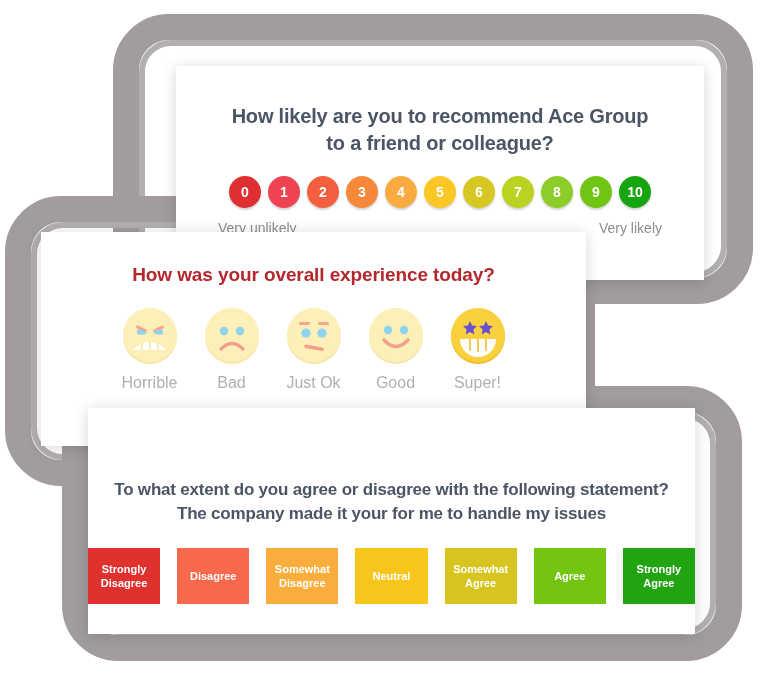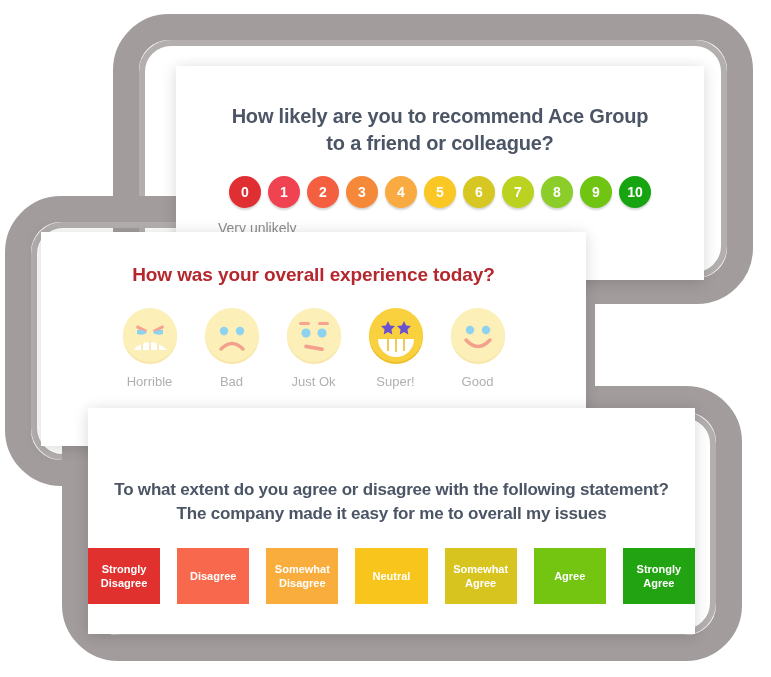--- a/index.html
+++ b/index.html
@@ -95,21 +95,20 @@
     justify-content: center;
     box-shadow: 0 2px 2px rgba(0,0,0,0.17);
     cursor: pointer;
   }
   .nps-ends {
     display: flex;
     justify-content: space-between;
     padding: 12px 42px 0 42px;
     color: #8d8d8d;
     font-size: 14px;
-    flex-direction: column;
   }
 
   
   .smile-title {
     text-align: center;
     color: #b5272d;
     font-weight: bold;
     font-size: 19px;
     padding-top: 32px;
     letter-spacing: -0.1px;
@@ -122,21 +121,21 @@
   }
   .smile-item {
     width: 60px;
     text-align: center;
     cursor: pointer;
   }
   .smile-item svg { display: block; margin: 0 auto; }
   .smile-label {
     margin-top: 9px;
     color: #b0b0b0;
-    font-size: 13px;
+    font-size: 16px;
   }
 
   
   .agree-title {
     text-align: center;
     color: #4b5565;
     font-weight: bold;
     font-size: 17px;
     line-height: 24px;
     padding-top: 70px;
@@ -224,41 +223,41 @@
         <div class="smile-item"><span><svg width="60" height="60" viewBox="0 0 60 60">
               <circle cx="30" cy="32" r="27" fill="#f7e6a8"></circle>
               <circle cx="30" cy="30" r="27" fill="#fcefb7"></circle>
               <rect x="15" y="17" width="11" height="3" rx="1.5" fill="#f7a38f"></rect>
               <rect x="34" y="17" width="11" height="3" rx="1.5" fill="#f7a38f"></rect>
               <circle cx="22" cy="28" r="4.6" fill="#8dd2ef"></circle>
               <circle cx="38" cy="28" r="4.6" fill="#8dd2ef"></circle>
               <rect x="20" y="41" width="20" height="3.6" rx="1.8" fill="#f3a08c" transform="rotate(10 30 43)"></rect>
             </svg></span><div class="smile-label">Just Ok</div></div>
         <div class="smile-item"><span><svg width="60" height="60" viewBox="0 0 60 60">
+              <circle cx="30" cy="32" r="27" fill="#f7e6a8"></circle>
+              <circle cx="30" cy="30" r="27" fill="#fcefb7"></circle>
+              <circle cx="22" cy="25" r="4.2" fill="#8dd2ef"></circle>
+              <circle cx="38" cy="25" r="4.2" fill="#8dd2ef"></circle>
+              <path d="M18 35 q12 13 24 0" stroke="#f3a08c" stroke-width="3.4" fill="none" stroke-linecap="round"></path>
+            </svg></span><div class="smile-label">Good</div></div>
+        <div class="smile-item"><span><svg width="60" height="60" viewBox="0 0 60 60">
               <circle cx="30" cy="32" r="27" fill="#edbf2c"></circle>
               <circle cx="30" cy="30" r="27" fill="#f9d13f"></circle>
               <path d="M22 16 l2.1 4.5 4.9 .6 -3.6 3.4 .9 4.9 -4.3 -2.4 -4.3 2.4 .9 -4.9 -3.6 -3.4 4.9 -.6 Z" fill="#6a4fd0"></path>
               <path d="M38 16 l2.1 4.5 4.9 .6 -3.6 3.4 .9 4.9 -4.3 -2.4 -4.3 2.4 .9 -4.9 -3.6 -3.4 4.9 -.6 Z" fill="#6a4fd0"></path>
               <path d="M12 34 h36 a18 18 0 0 1 -36 0 Z" fill="#ffffff"></path>
               <path d="M22 34 v12 M30 34 v13 M38 34 v12" stroke="#edbf2c" stroke-width="1.6"></path>
             </svg></span><div class="smile-label">Super!</div></div>
-        <div class="smile-item"><span><svg width="60" height="60" viewBox="0 0 60 60">
-              <circle cx="30" cy="32" r="27" fill="#f7e6a8"></circle>
-              <circle cx="30" cy="30" r="27" fill="#fcefb7"></circle>
-              <circle cx="22" cy="25" r="4.2" fill="#8dd2ef"></circle>
-              <circle cx="38" cy="25" r="4.2" fill="#8dd2ef"></circle>
-              <path d="M18 35 q12 13 24 0" stroke="#f3a08c" stroke-width="3.4" fill="none" stroke-linecap="round"></path>
-            </svg></span><div class="smile-label">Good</div></div>
       </div>
   </div>
 
   <div class="card" id="card-agree">
     <div class="agree-title">
       <div>To what extent do you agree or disagree with the following statement?</div>
-      <div>The company made it easy for me to overall my issues</div>
+      <div>The company made it your for me to handle my issues</div>
     </div>
     <div class="agree-row" id="agree-row">
         <div class="agree-box" style="background: rgb(224, 49, 47);">
           <div>
             <div>Strongly</div>
             <div>Disagree</div>
           </div>
         </div>
         <div class="agree-box" style="background: rgb(247, 104, 76);">
           <div>

